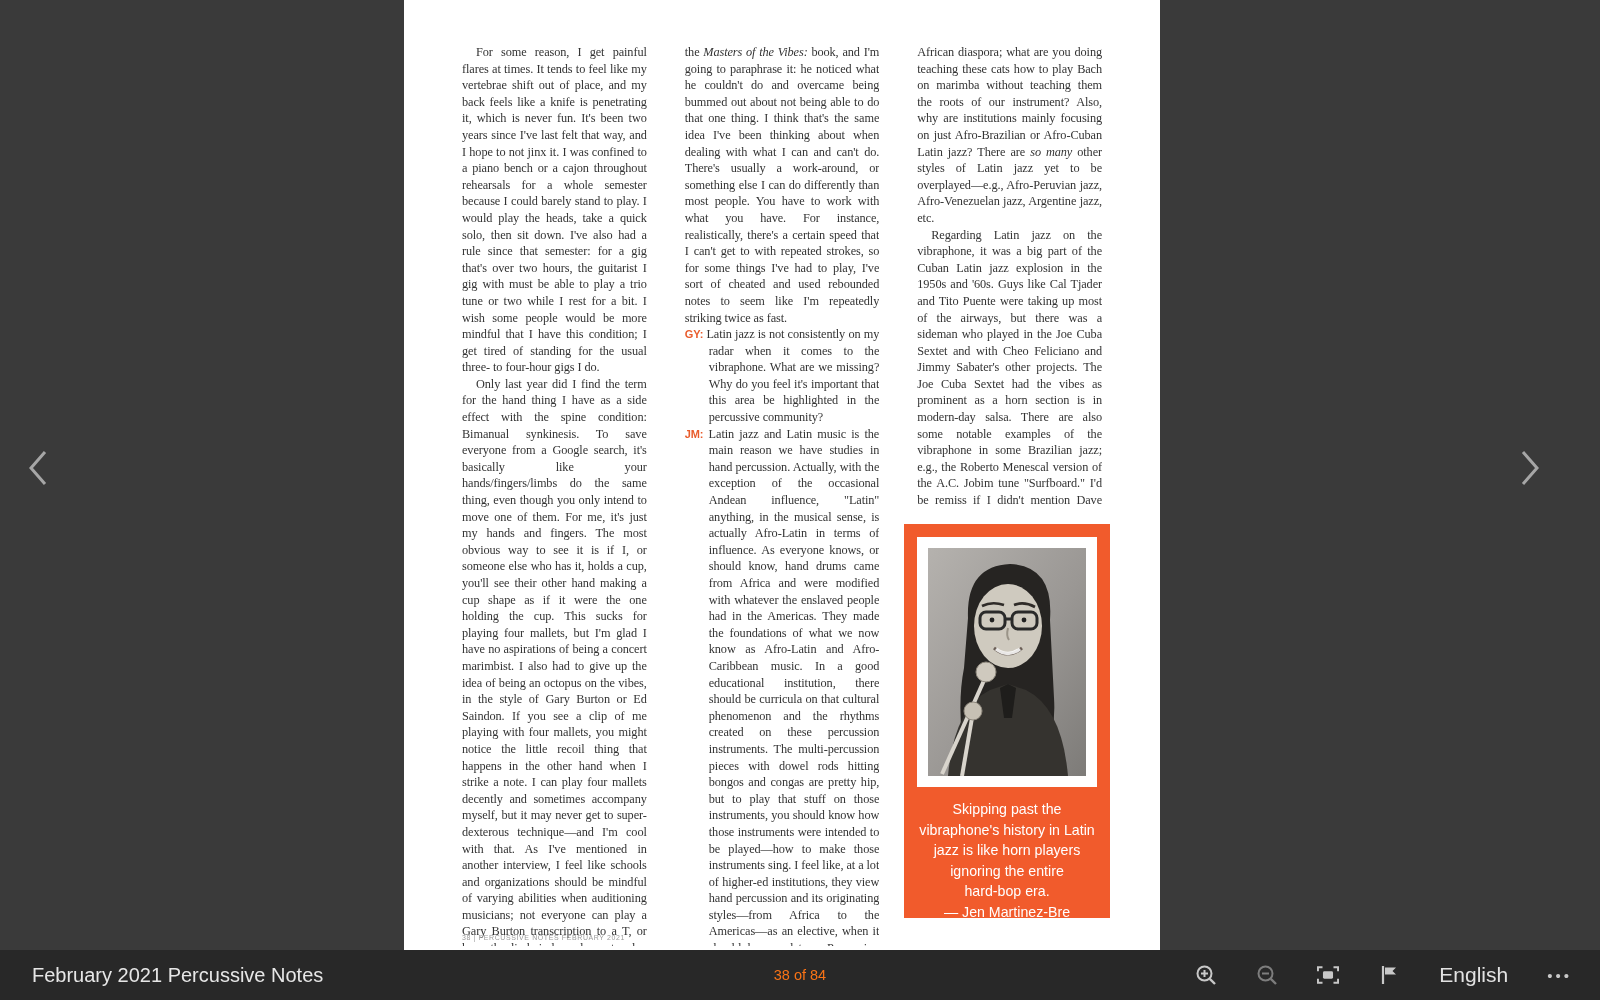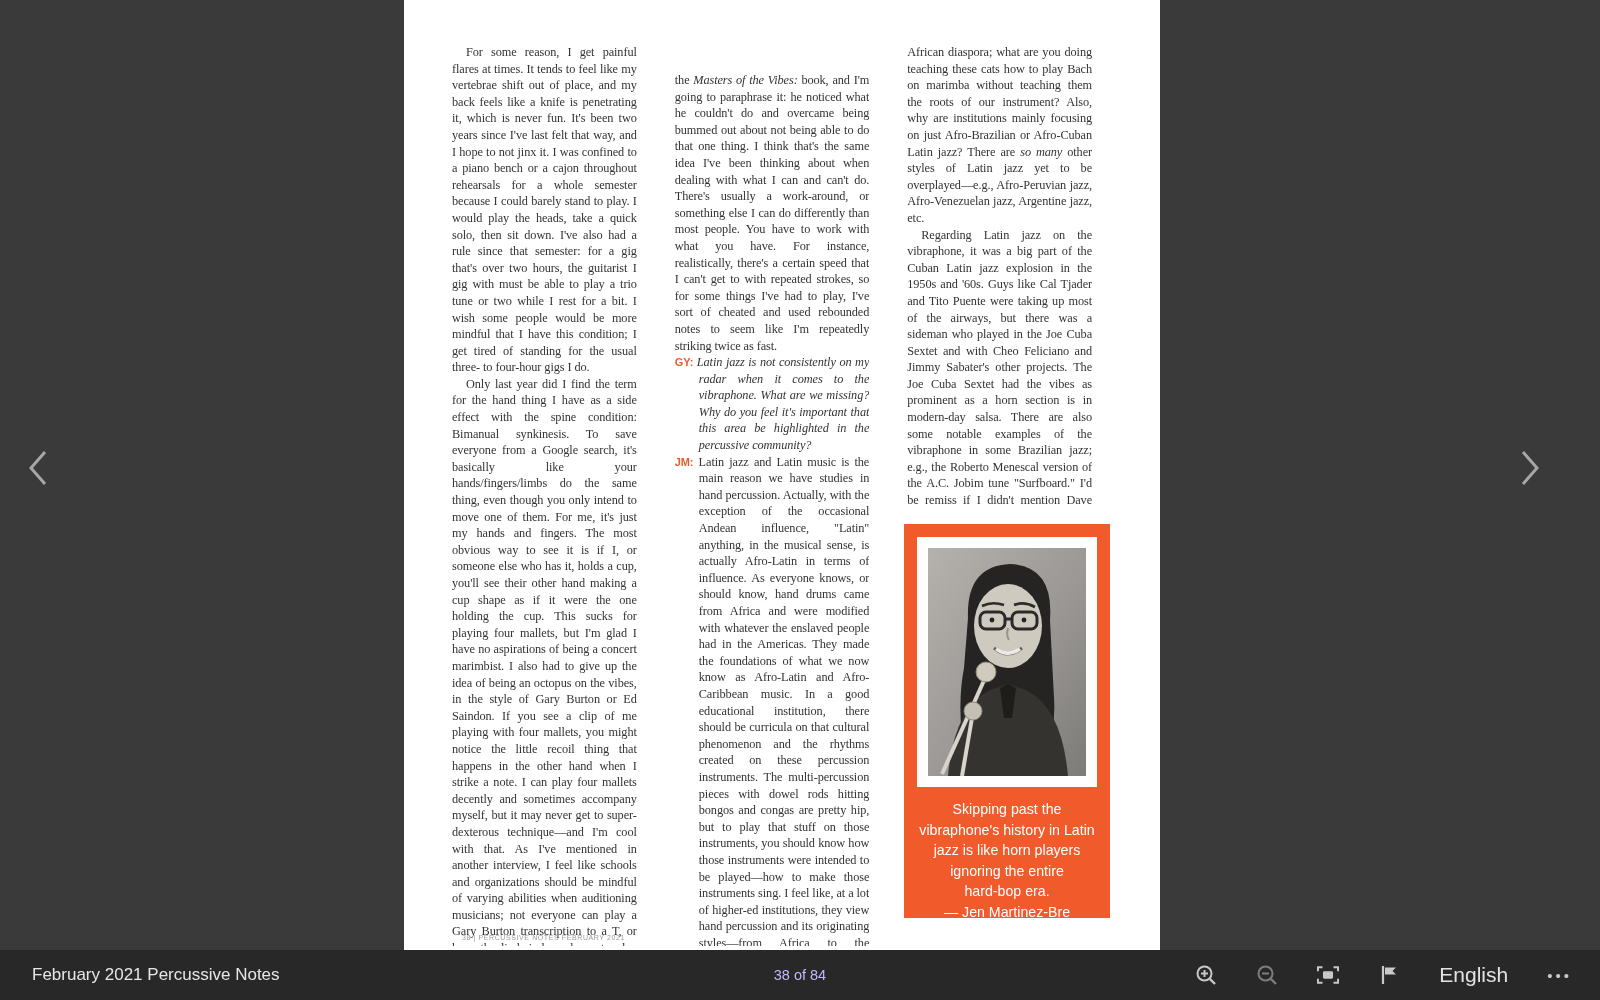--- a/index.html
+++ b/index.html
@@ -3,29 +3,29 @@
 <meta charset="utf-8">
 <style>
   * { margin:0; padding:0; box-sizing:border-box; }
   html,body { width:1600px; height:1000px; overflow:hidden; background:#3a3a3a;
               font-family:"Liberation Sans", sans-serif; }
   .viewer { position:relative; width:1600px; height:1000px; background:#3a3a3a; }
 
   
   .page { position:absolute; left:404px; top:0; width:756px; height:950px;
           background:#ffffff; overflow:hidden; }
-  .columns { position:absolute; left:48px; top:44px; width:640px; height:902px;
+  .columns { position:absolute; left:58px; top:44px; width:640px; height:902px;
              display:flex; gap:38px; overflow:hidden; }
   .col { font-family:"Liberation Serif", serif; font-size:12.3px; line-height:16.6px;
          color:#333; text-align:justify; letter-spacing:-0.1px; overflow:hidden; }
   .col-1, .col-3 { width:190px; }
-  .col-2 { width:200px;margin-top:28px; }
+  .col-2 { width:200px; }
   .col-3 .coltext { height:462px; overflow:hidden; }
   .col p.indent { text-indent:14px; }
-  .col p.it span.ptext { font-style:italic; }
+  .col p.it span.ptext { }
   .col p.qa { padding-left:24px; text-indent:-24px; }
   .speaker { color:#e95c2c; font-weight:bold; font-style:normal; font-family:"Liberation Sans", sans-serif; font-size:11px; }
 
   
   .figure { position:absolute; left:500px; top:524px; width:206px; height:394px;
             background:#f15b2c; padding:13px 13px 10px 13px; }
   .photo-mat { background:#ffffff; padding:11px; }
   .photo { width:158px; height:228px; display:block; }
   .quote { margin-top:12px; color:#ffffff; font-weight:normal; text-align:center;
            font-size:14.2px; line-height:20.5px; white-space:pre-line;
@@ -35,23 +35,23 @@
                  letter-spacing:0.6px; font-family:"Liberation Sans", sans-serif; }
 
   
   .nav-arrow { position:absolute; top:448px; width:36px; height:40px; cursor:pointer;
                display:flex; align-items:center; justify-content:center; }
   .nav-prev { left:20px; } .nav-next { right:52px; }
 
   
   .toolbar { position:absolute; left:0; bottom:0; width:1600px; height:50px;
              background:#282828; display:flex; align-items:center; }
-  .tb-left { position:absolute; left:32px; color:#e6e6e6; font-size:17px; }
+  .tb-left { position:absolute; left:32px; color:#e6e6e6; font-size:20px; }
   .tb-page { position:absolute; left:0; width:1600px; text-align:center;
-             color:#c4b5fd; font-size:14.5px; pointer-events:none; }
+             color:#f97316; font-size:14.5px; pointer-events:none; }
   .tb-right { position:absolute; right:28px; display:flex; align-items:center; gap:39px; }
   .tb-icon { width:22px; height:22px; display:flex; align-items:center; justify-content:center; cursor:pointer; }
   .grid-icon { display:grid; grid-template-columns:repeat(3,4px); grid-template-rows:repeat(3,4px); gap:2px; }
   .grid-icon b { background:#c8c8c8; }
   .tb-lang { color:#e2e2e2; font-size:21px; cursor:pointer; }
   .dots { color:#c8c8c8; font-size:15px; letter-spacing:3px; cursor:pointer; line-height:1; }
 </style>
 </head>
 <body>
 

